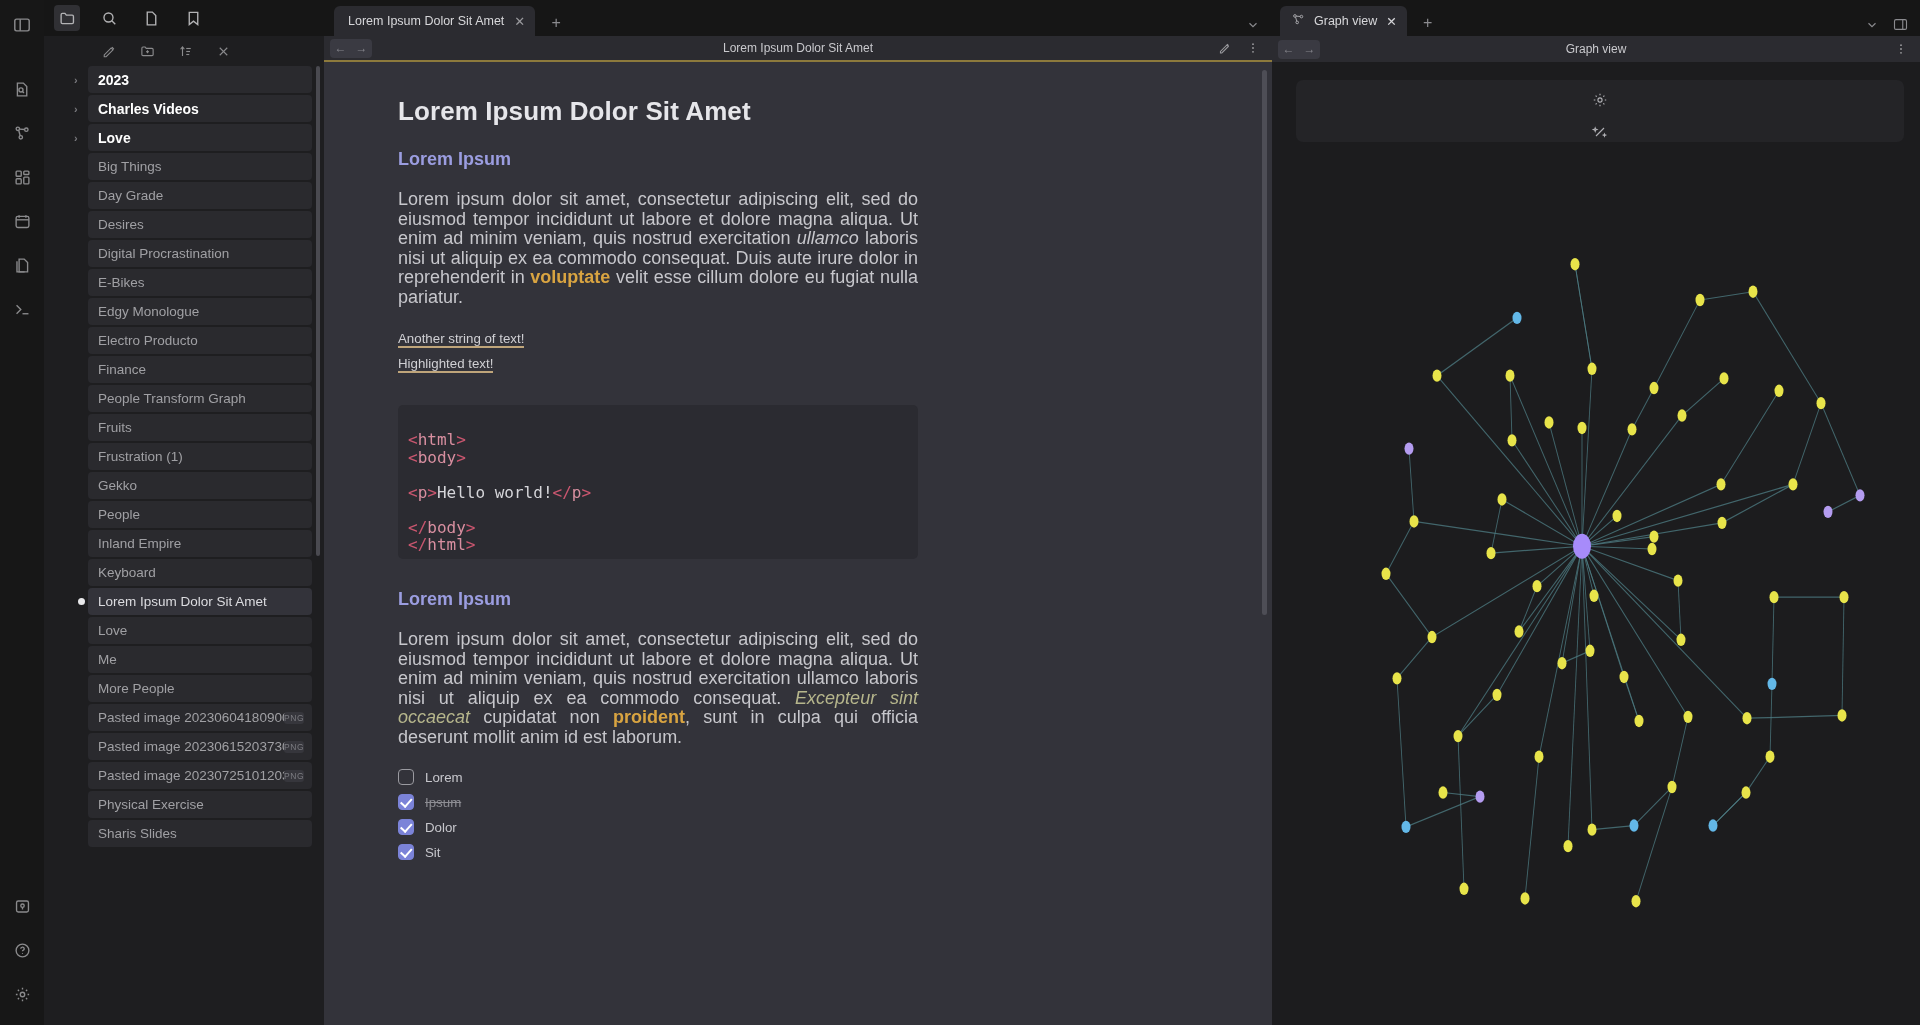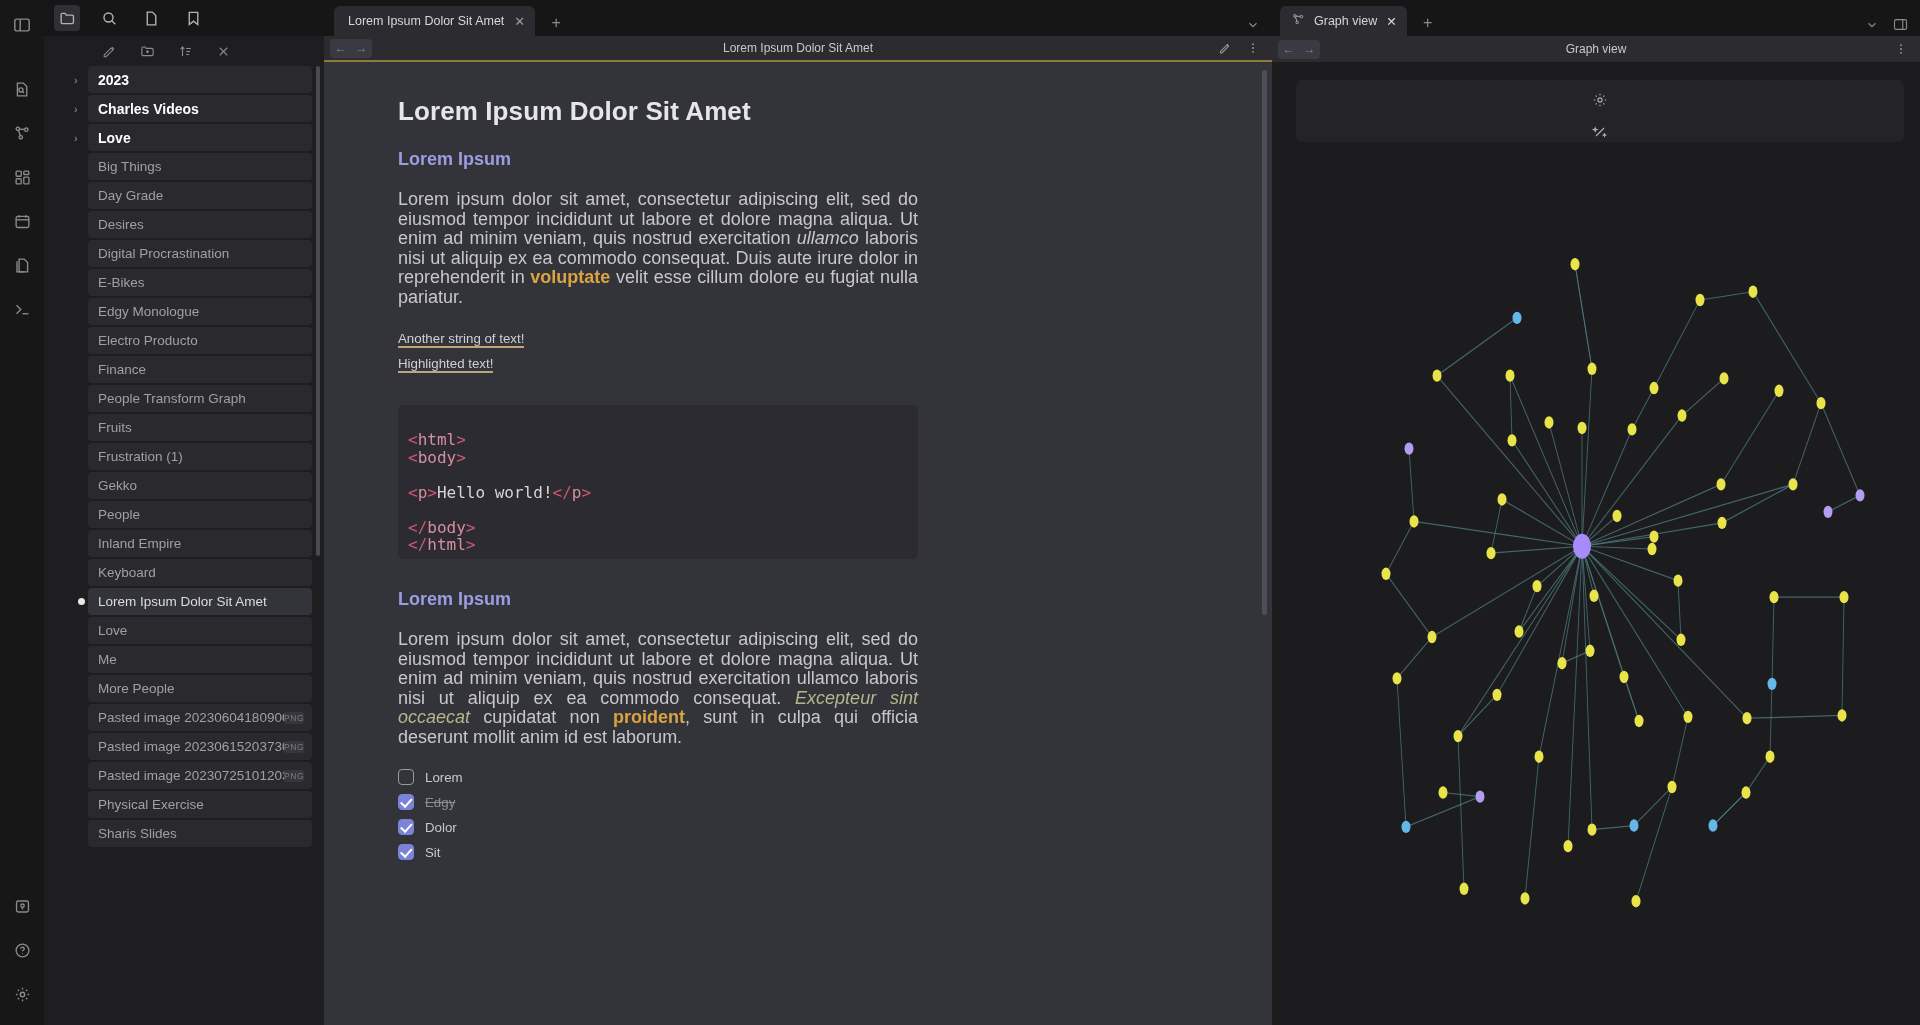--- a/index.html
+++ b/index.html
@@ -434,21 +434,21 @@
         <p class="doc-p" data-name="paragraph-2">
           <span data-name="paragraph-2-text-a">Lorem ipsum dolor sit amet, consectetur adipiscing elit, sed do eiusmod tempor incididunt ut labore et dolore magna aliqua. Ut enim ad minim veniam, quis nostrud exercitation ullamco laboris nisi ut aliquip ex ea commodo consequat. </span><span class="it-gold" data-name="paragraph-2-italic">Excepteur sint occaecat</span><span data-name="paragraph-2-text-b"> cupidatat non </span><span class="bold-gold" data-name="paragraph-2-bold">proident</span><span data-name="paragraph-2-text-c">, sunt in culpa qui officia deserunt mollit anim id est laborum.</span>
         </p>
         <div id="task-list" data-name="task-list">
             <div class="task" data-name="task-item">
               <span class="cb" data-name="checkbox-unchecked-icon"></span>
               <span class="lbl" data-name="task-label">Lorem</span>
             </div>
             <div class="task" data-name="task-item">
               <span class="cb on" data-name="checkbox-checked-icon"></span>
-              <span class="lbl strike" data-name="task-label">Edgy</span>
+              <span class="lbl strike" data-name="task-label">Ipsum</span>
             </div>
             <div class="task" data-name="task-item">
               <span class="cb on" data-name="checkbox-checked-icon"></span>
               <span class="lbl" data-name="task-label">Dolor</span>
             </div>
             <div class="task" data-name="task-item">
               <span class="cb on" data-name="checkbox-checked-icon"></span>
               <span class="lbl" data-name="task-label">Sit</span>
             </div>
           </div>

